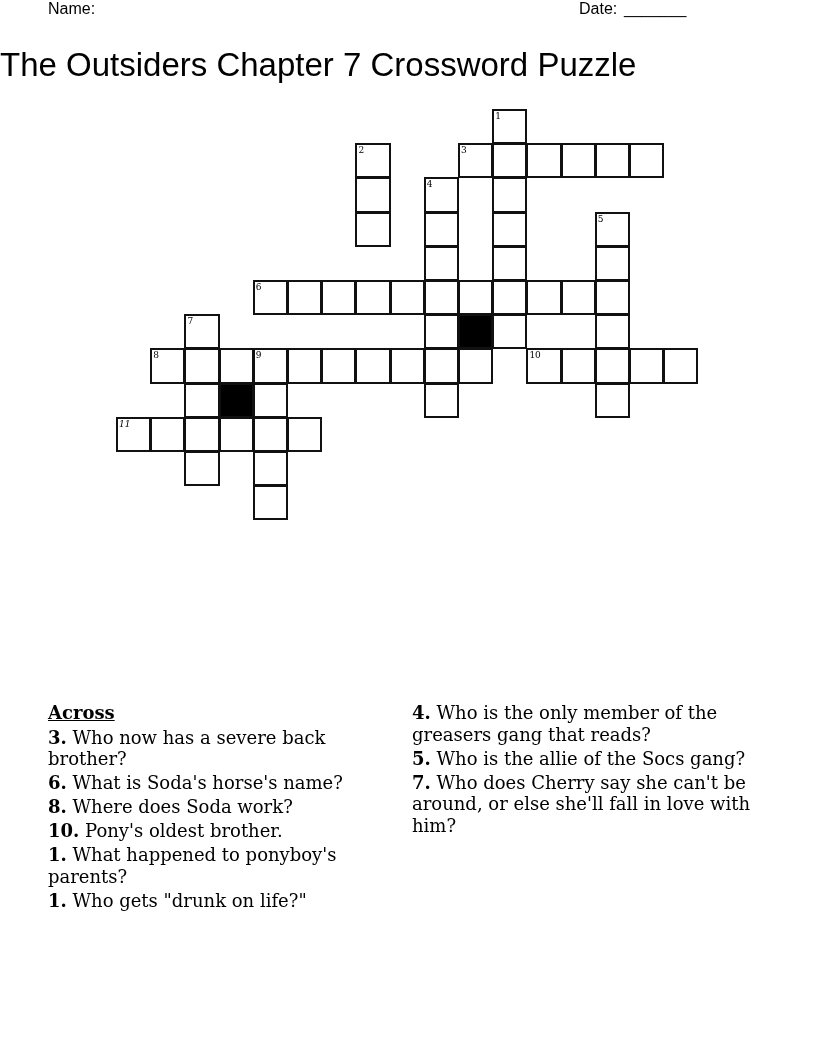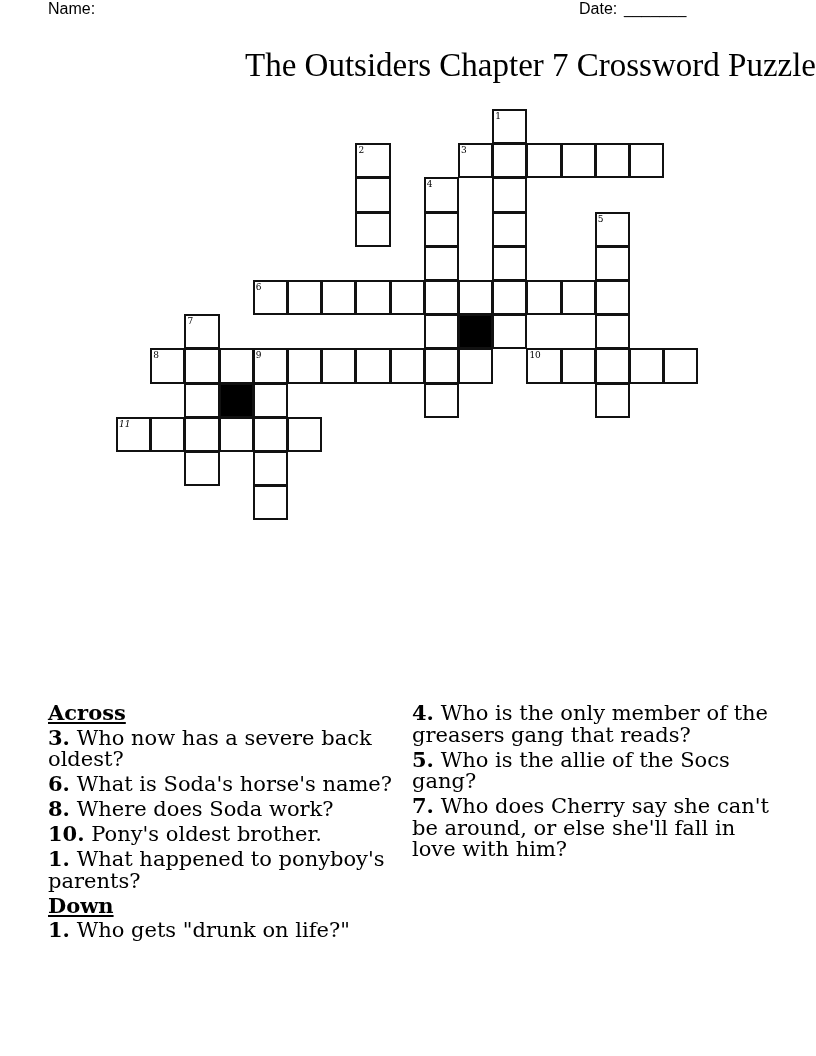--- a/index.html
+++ b/index.html
@@ -3,34 +3,34 @@
 <meta charset="utf-8">
 <style>
   html, body { margin: 0; padding: 0; background: #ffffff; }
   body { width: 816px; height: 1056px; position: relative; overflow: hidden; color: #000; }
   .header-line {
     position: absolute; top: 0; left: 48px; width: 700px; height: 20px;
     font-family: "Liberation Sans", sans-serif; font-size: 16px; line-height: 18px;
   }
   .header-line span { position: absolute; top: 0; white-space: pre; }
   .title {
-    position: absolute; top: 42px; left: 0; width: 816px; text-align: right;
-    font-family: Liberation Serif, serif; font-size: 33px; line-height: 46px; letter-spacing: 0px;
+    position: absolute; top: 42px; left: 0; width: 816px; text-align: left;
+    font-family: Liberation Sans, sans-serif; font-size: 33px; line-height: 46px; letter-spacing: 0px;
   }
   .grid { position: absolute; left: 0; top: 0; width: 816px; height: 540px; }
   .cell {
     position: absolute; box-sizing: border-box; width: 35.2px; height: 35.2px;
     border: 2px solid #111; background: #fff;
   }
   .cell.black { background: #000; }
   .cell .num {
     position: absolute; left: 1px; top: 0px; font-family: "DejaVu Serif", serif;
     font-size: 9px; line-height: 11px; color: #000;
   }
-  .clues { position: absolute; top: 702px; font-family: "DejaVu Serif", serif; font-size: 21px; line-height: 21.5px; }
+  .clues { position: absolute; top: 702px; font-family: "DejaVu Serif", serif; font-size: 18px; line-height: 21.5px; }
   .clues.left { left: 48px; width: 350px; }
   .clues.right { left: 412px; width: 360px; }
   .clue-heading { font-weight: bold; text-decoration: underline; margin-bottom: 3px; }
   .clue { margin-bottom: 2.5px; }
   .clue .n { font-weight: bold; }
 </style>
 </head>
 <body>
 
 <div class="header-line">
@@ -124,26 +124,25 @@
     <div class="cell" style="left: 218.6px; top: 416.8px;"></div>
     <div class="cell" style="left: 252.8px; top: 416.8px;"></div>
     <div class="cell" style="left: 287px; top: 416.8px;"></div>
     <div class="cell" style="left: 184.4px; top: 451px;"></div>
     <div class="cell" style="left: 252.8px; top: 451px;"></div>
     <div class="cell" style="left: 252.8px; top: 485.2px;"></div>
   </div>
 
 <div class="clues left">
   <div class="clue-heading">Across</div>
-  <div class="clue"><span class="n">3.</span> <span>Who now has a severe back oldest?</span></div>
+  <div class="clue"><span class="n">3.</span> <span>Who now has a severe back brother?</span></div>
   <div class="clue"><span class="n">6.</span> <span>What is Soda's horse's name?</span></div>
   <div class="clue"><span class="n">8.</span> <span>Where does Soda work?</span></div>
   <div class="clue"><span class="n">10.</span> <span>Pony's oldest brother.</span></div>
   <div class="clue"><span class="n">1.</span> <span>What happened to ponyboy's parents?</span></div>
-  <div class="clue-heading">Down</div>
   <div class="clue"><span class="n">1.</span> <span>Who gets "drunk on life?"</span></div>
 </div>
 
 <div class="clues right">
   <div class="clue"><span class="n">4.</span> <span>Who is the only member of the greasers gang that reads?</span></div>
   <div class="clue"><span class="n">5.</span> <span>Who is the allie of the Socs gang?</span></div>
   <div class="clue"><span class="n">7.</span> <span>Who does Cherry say she can't be around, or else she'll fall in love with him?</span></div>
 </div>
 
 </body></html>

